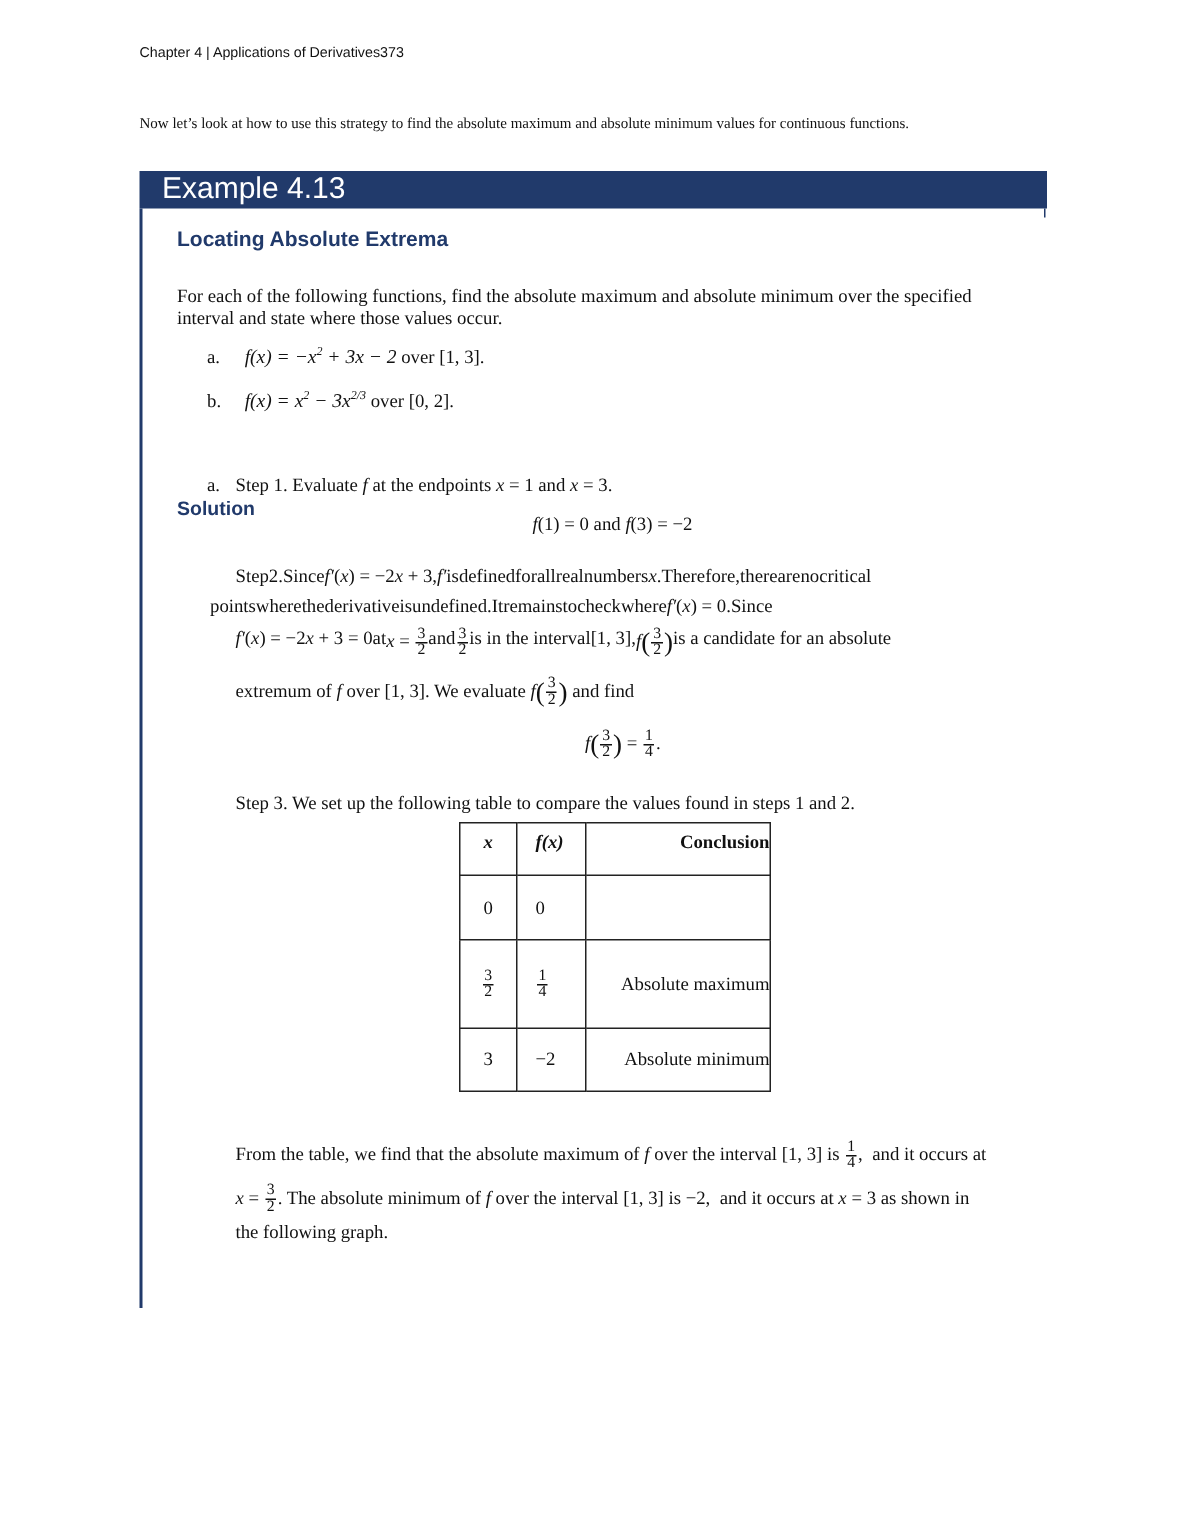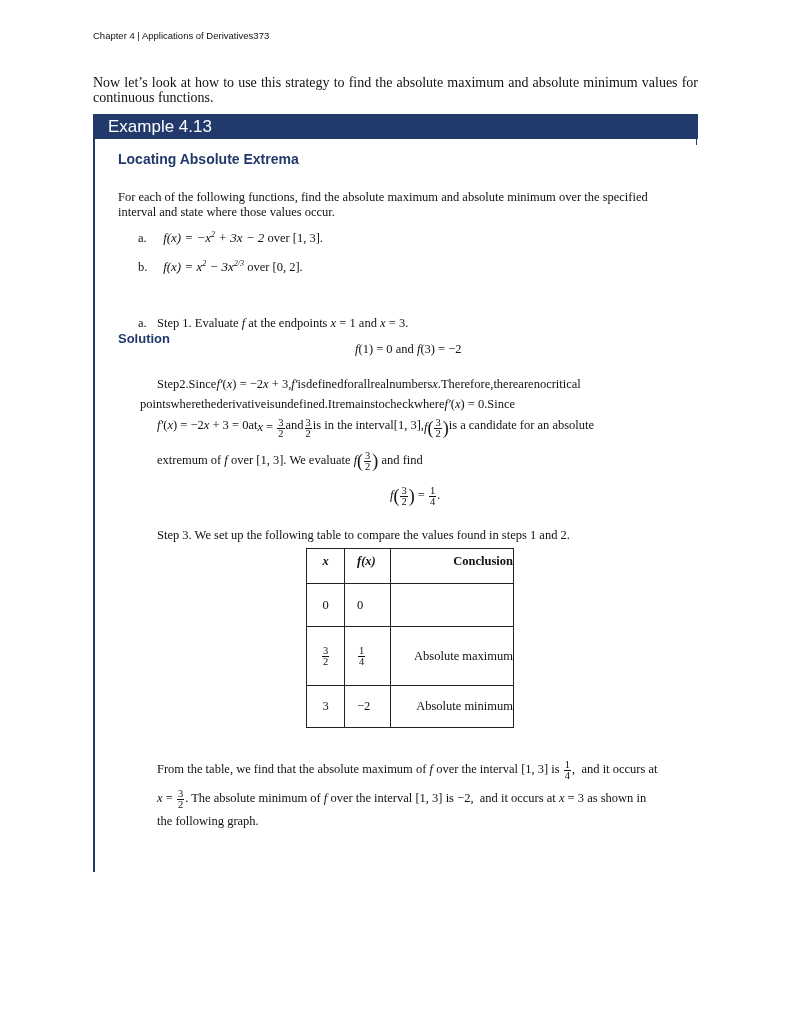--- a/index.html
+++ b/index.html
@@ -1,19 +1,19 @@
 <!DOCTYPE html>
 <html><head>
 <meta charset="utf-8">
 <style>
   html, body { margin:0; padding:0; background:#fff; }
   body { width:791px; height:1024px; position:relative; overflow:hidden; font-family:"Liberation Serif", serif; color:#111; }
   .hdr { position:absolute; top:30px; left:93px; width:605px; font-family:"Liberation Sans", sans-serif; font-size:9.5px; display:flex; }
-  .intro { position:absolute; top:75px; left:93px; width:605px; font-size:14px; line-height:15px; text-align:justify; }
-  .ex-bar { position:absolute; top:114px; left:93px; width:605px; height:25px; background:#213a6b; color:#fff; font-family:"Liberation Sans", sans-serif; font-size:17px; line-height:25px; padding-left:15px; box-sizing:border-box; }
+  .intro { position:absolute; top:75px; left:93px; width:605px; font-size:10px; line-height:15px; text-align:justify; }
+  .ex-bar { position:absolute; top:114px; left:93px; width:605px; height:25px; background:#213a6b; color:#fff; font-family:"Liberation Sans", sans-serif; font-size:20px; line-height:25px; padding-left:15px; box-sizing:border-box; }
   .ex-left { position:absolute; top:139px; left:93px; width:2px; height:733px; background:#213a6b; }
   .ex-right { position:absolute; top:139px; left:696px; width:1px; height:6px; background:#213a6b; }
   .ex-title { position:absolute; top:151px; left:118px; font-family:"Liberation Sans", sans-serif; font-weight:bold; font-size:14px; color:#213a6b; }
   .prompt { position:absolute; top:190px; left:118px; width:560px; font-size:12.5px; line-height:15px; }
   .item { position:absolute; left:138px; font-size:12.5px; }
   .item .lbl { display:inline-block; width:22px; }
   .m { font-family:"Liberation Serif", serif; font-style:italic; }
   .mi { font-size:13px; }
   .sol { position:absolute; top:295px; left:118px; font-family:"Liberation Sans", sans-serif; font-weight:bold; font-size:13px; color:#213a6b;margin-top:36px; }
   .line { position:absolute; font-size:12.5px; white-space:nowrap; }

